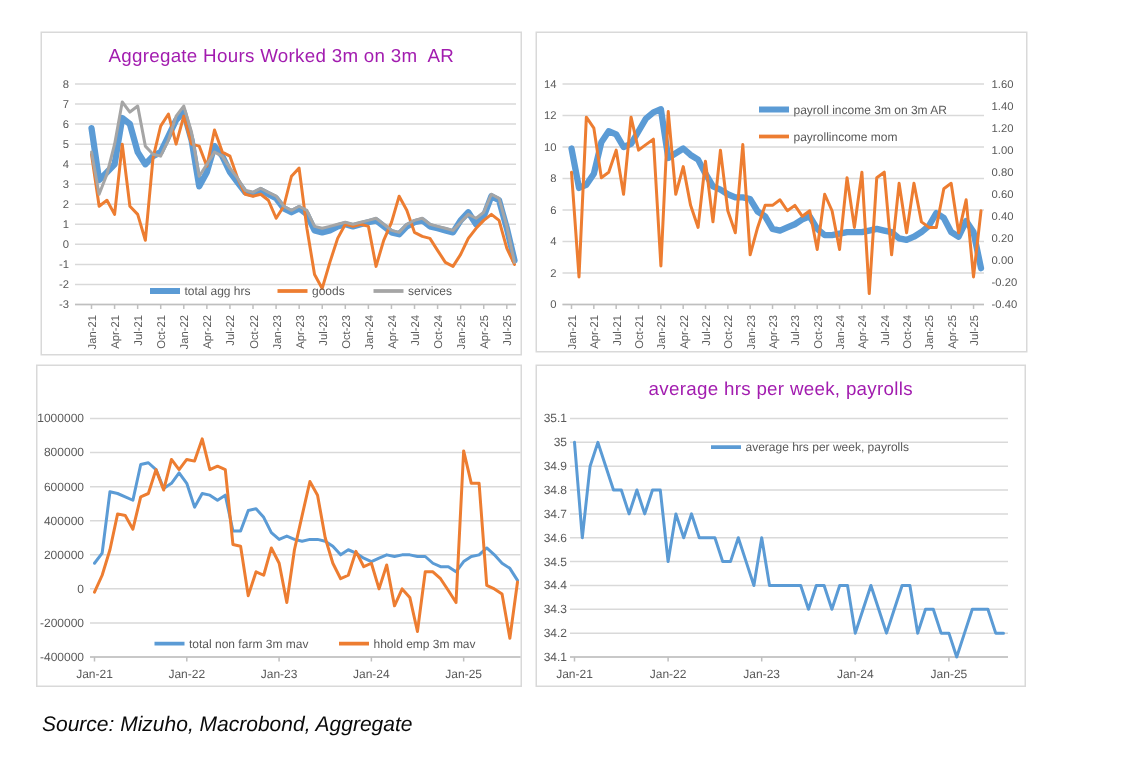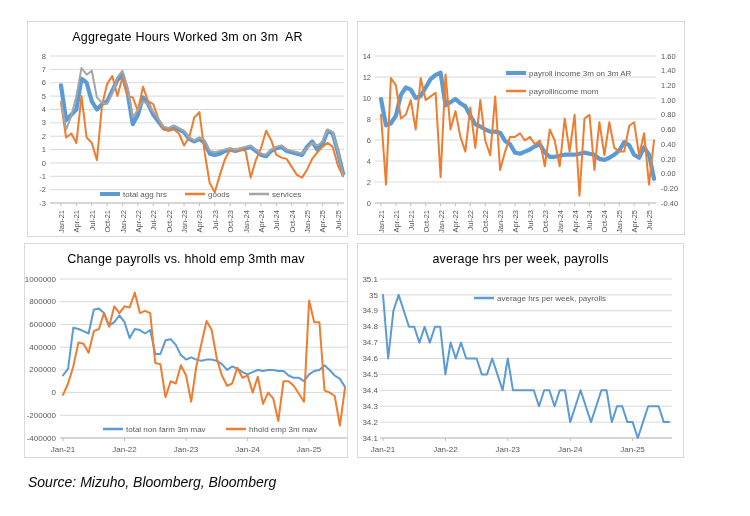--- a/index.html
+++ b/index.html
@@ -9,21 +9,21 @@
   }
   .chart-box{
     position:absolute;background:#ffffff;border:1px solid #D9D9D9;box-sizing:border-box;
   }
   #box0{left:27px;top:21px;width:321px;height:216px;}
   #box1{left:357px;top:21px;width:328px;height:214px;}
   #box2{left:24px;top:243px;width:324px;height:215px;}
   #box3{left:357px;top:243px;width:327px;height:215px;}
   .chart-title{
     position:absolute;left:0;right:0;top:8px;text-align:center;
-    font-size:12.5px;color:#000000;letter-spacing:0.2px;white-space:pre;
+    font-size:12.5px;color:#a21caf;letter-spacing:0.2px;white-space:pre;
   }
   .chart-svg{position:absolute;left:0;top:0;}
   #source-note{
     position:absolute;left:28px;top:474px;font-style:italic;font-size:14px;color:#0a0a0a;
   }
 </style>
 </head>
 <body>
 
 <div class="chart-box" id="box0">
@@ -210,21 +210,20 @@
       <text x="222.5818181818182" y="208" text-anchor="middle" font-size="8" fill="#595959">Jan-24</text>
       <line x1="284.1090909090909" y1="194" x2="284.1090909090909" y2="197" stroke="#BFBFBF" stroke-width="1"></line>
       <text x="284.1090909090909" y="208" text-anchor="middle" font-size="8" fill="#595959">Jan-25</text>
       <polyline points="38.0,131.5 43.1,124.7 48.3,83.8 53.4,85.0 58.5,87.2 63.6,89.5 68.8,65.7 73.9,64.5 79.0,69.1 84.1,81.6 89.3,78.2 94.4,71.3 99.5,78.2 104.7,94.1 109.8,85.0 114.9,86.1 120.0,89.5 125.2,86.1 130.3,110.0 135.4,110.0 140.5,96.3 145.7,95.2 150.8,100.9 155.9,111.1 161.1,115.6 166.2,113.4 171.3,115.6 176.4,116.8 181.6,115.6 186.7,115.6 191.8,116.8 196.9,120.2 202.1,125.9 207.2,122.5 212.3,124.7 217.5,128.1 222.6,130.4 227.7,128.1 232.8,125.9 238.0,127.0 243.1,125.9 248.2,125.9 253.3,127.0 258.5,127.0 263.6,131.5 268.7,133.8 273.9,133.8 279.0,137.2 284.1,130.4 289.2,127.0 294.4,125.9 299.5,121.3 304.6,125.9 309.7,131.5 314.9,134.9 320.0,142.9" fill="none" stroke="#5B9BD5" stroke-width="2" stroke-linejoin="round" stroke-linecap="round"></polyline>
       <polyline points="38.0,150.8 43.1,139.5 48.3,122.5 53.4,98.6 58.5,99.7 63.6,108.8 68.8,87.2 73.9,85.0 79.0,69.1 84.1,82.7 89.3,62.3 94.4,69.1 99.5,62.3 104.7,63.4 109.8,48.6 114.9,69.1 120.0,66.8 125.2,69.1 130.3,119.0 135.4,120.2 140.5,153.1 145.7,137.2 150.8,139.5 155.9,121.3 161.1,131.5 166.2,157.7 171.3,122.5 176.4,99.7 181.6,77.0 186.7,86.1 191.8,114.5 196.9,131.5 202.1,141.8 207.2,139.5 212.3,123.6 217.5,133.8 222.6,131.5 227.7,148.6 232.8,132.7 238.0,159.9 243.1,148.6 248.2,154.3 253.3,177.0 258.5,137.2 263.6,137.2 268.7,141.8 273.9,149.7 279.0,157.7 284.1,56.6 289.2,78.2 294.4,78.2 299.5,146.3 304.6,148.6 309.7,152.0 314.9,181.5 320.0,144.0" fill="none" stroke="#ED7D31" stroke-width="2" stroke-linejoin="round" stroke-linecap="round"></polyline>
       <line x1="78" y1="185" x2="98" y2="185" stroke="#5B9BD5" stroke-width="2.5"></line>
       <text x="101" y="187.8" text-anchor="start" font-size="8" fill="#595959">total non farm 3m mav</text>
       <line x1="201" y1="185" x2="221" y2="185" stroke="#ED7D31" stroke-width="2.5"></line>
       <text x="224" y="187.8" text-anchor="start" font-size="8" fill="#595959">hhold emp 3m mav</text>
     </svg>
-  <div class="chart-title">Change payrolls vs. hhold emp 3mth mav</div>
 </div>
 
 <div class="chart-box" id="box3">
   <svg class="chart-svg" id="svg3" width="327" height="215" viewBox="0 0 327 215">
       <line x1="22" y1="194" x2="314" y2="194" stroke="#D9D9D9" stroke-width="1"></line>
       <text x="20" y="196.6" text-anchor="end" font-size="8" fill="#595959">34.1</text>
       <line x1="22" y1="178.09999999999977" x2="314" y2="178.09999999999977" stroke="#D9D9D9" stroke-width="1"></line>
       <text x="20" y="180.69999999999976" text-anchor="end" font-size="8" fill="#595959">34.2</text>
       <line x1="22" y1="162.20000000000067" x2="314" y2="162.20000000000067" stroke="#D9D9D9" stroke-width="1"></line>
       <text x="20" y="164.80000000000067" text-anchor="end" font-size="8" fill="#595959">34.3</text>
@@ -255,13 +254,13 @@
       <text x="212.2" y="208" text-anchor="middle" font-size="8" fill="#595959">Jan-24</text>
       <line x1="274.6" y1="194" x2="274.6" y2="197" stroke="#BFBFBF" stroke-width="1"></line>
       <text x="274.6" y="208" text-anchor="middle" font-size="8" fill="#595959">Jan-25</text>
       <polyline points="25.0,50.9 30.2,114.5 35.4,66.8 40.6,50.9 45.8,66.8 51.0,82.7 56.2,82.7 61.4,98.6 66.6,82.7 71.8,98.6 77.0,82.7 82.2,82.7 87.4,130.4 92.6,98.6 97.8,114.5 103.0,98.6 108.2,114.5 113.4,114.5 118.6,114.5 123.8,130.4 129.0,130.4 134.2,114.5 139.4,130.4 144.6,146.3 149.8,114.5 155.0,146.3 160.2,146.3 165.4,146.3 170.6,146.3 175.8,146.3 181.0,162.2 186.2,146.3 191.4,146.3 196.6,162.2 201.8,146.3 207.0,146.3 212.2,178.1 217.4,162.2 222.6,146.3 227.8,162.2 233.0,178.1 238.2,162.2 243.4,146.3 248.6,146.3 253.8,178.1 259.0,162.2 264.2,162.2 269.4,178.1 274.6,178.1 279.8,194.0 285.0,178.1 290.2,162.2 295.4,162.2 300.6,162.2 305.8,178.1 311.0,178.1" fill="none" stroke="#5B9BD5" stroke-width="2" stroke-linejoin="round" stroke-linecap="round"></polyline>
       <line x1="116" y1="54" x2="136" y2="54" stroke="#5B9BD5" stroke-width="2.5"></line>
       <text x="139" y="56.8" text-anchor="start" font-size="8" fill="#595959">average hrs per week, payrolls</text>
     </svg>
   <div class="chart-title">average hrs per week, payrolls</div>
 </div>
 
-<div id="source-note">Source: Mizuho, Bloomberg, Bloomberg</div>
+<div id="source-note">Source: Mizuho, Macrobond, Aggregate</div>
 
 </body></html>

